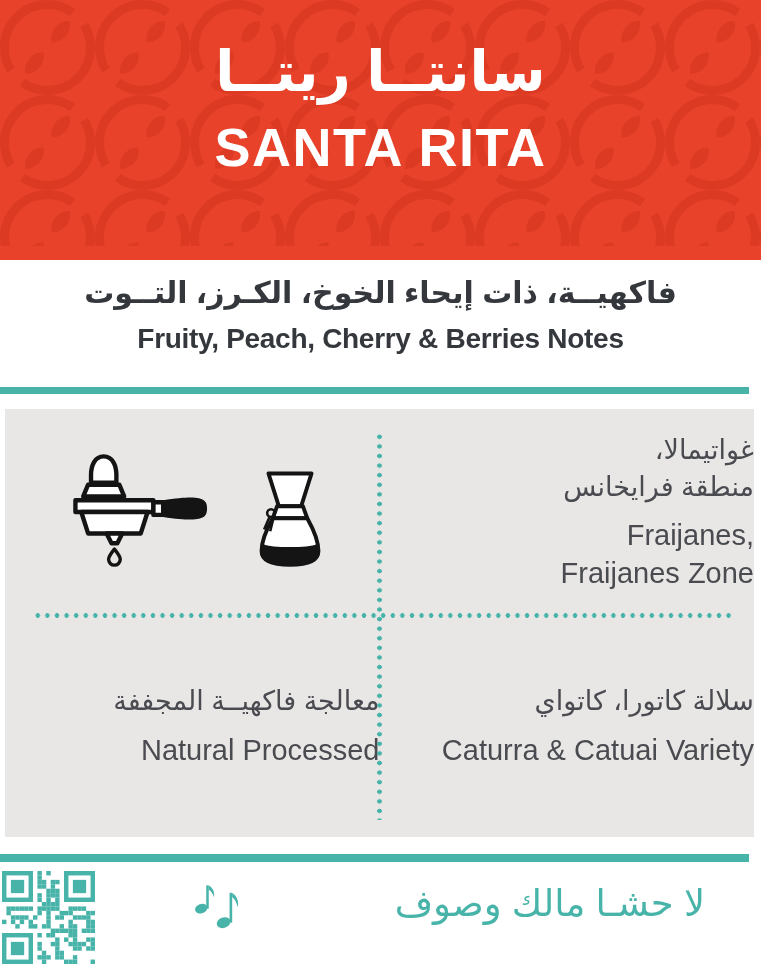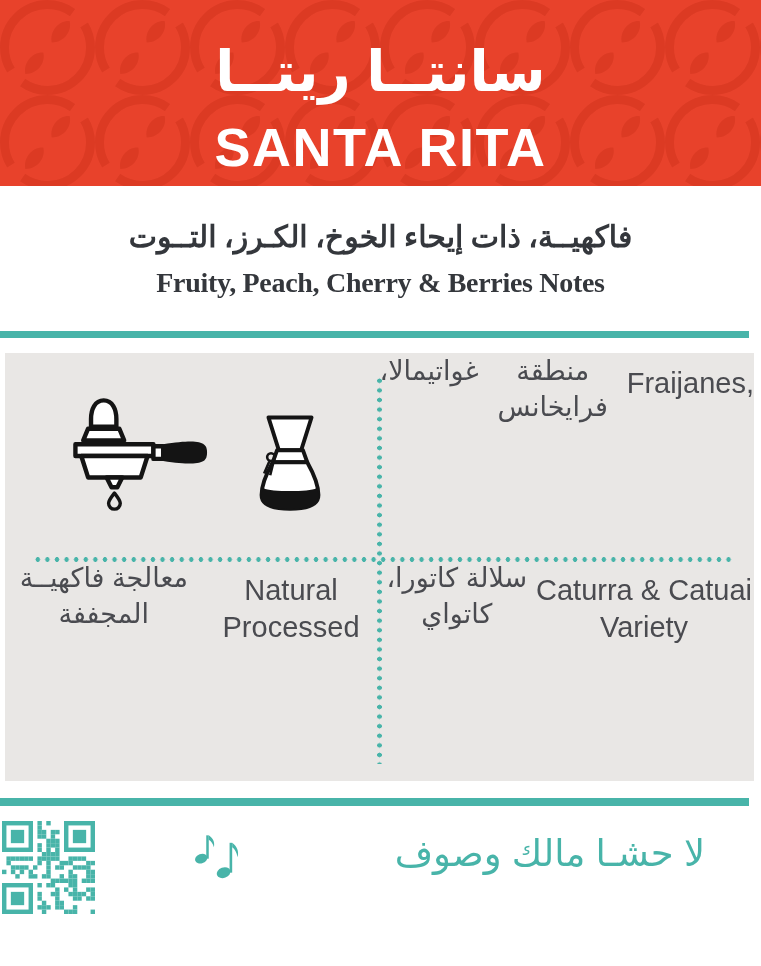--- a/index.html
+++ b/index.html
@@ -11,55 +11,55 @@
     --dark:#34373c;
     --gray-text:#4a4b50;
   }
   *{margin:0;padding:0;box-sizing:border-box;}
   body{margin:0;background:#fff;}
   .page{
     width:761px;height:966px;overflow:hidden;position:relative;background:#fff;
     font-family:"Liberation Sans","DejaVu Sans",sans-serif;
   }
   
-  .header{height:186px;background:var(--red);position:relative;overflow:hidden;}
+  .header{height:260px;background:var(--red);position:relative;overflow:hidden;}
   .header svg.bg{position:absolute;top:0;left:0;}
   .header-inner{position:absolute;inset:0;display:flex;flex-direction:column;align-items:center;padding-top:40px;}
   .title-ar{font-size:56px;font-weight:bold;color:#fff;line-height:1.15;direction:rtl;}
   .title-en{font-size:54px;font-weight:bold;color:#fff;letter-spacing:1.5px;margin-top:16px;line-height:1;}
   
-  .notes{padding-top:30px;text-align:center;font-family:Liberation Serif, serif;}
+  .notes{padding-top:12px;text-align:center;}
   .notes-ar{font-size:30px;font-weight:bold;color:var(--dark);direction:rtl;line-height:1.4;}
   .notes-en{font-size:28px;font-weight:bold;color:var(--dark);margin-top:6px;letter-spacing:-0.3px;line-height:1.35;}
   .divider{height:7px;background:var(--teal);width:calc(100% - 12px);}
   .divider-top{margin-top:29px;}
   .divider-bottom{margin-top:17px;height:8px;}
   
   .panel{
     margin:15px 7px 0 5px;height:428px;background:var(--panel);position:relative;
     display:grid;grid-template-columns:1fr 1fr;grid-template-rows:207px 1fr;
   }
   .dots-v{
     position:absolute;left:372px;top:23px;bottom:17px;width:5px;
     background-image:radial-gradient(circle,var(--teal) 2.1px,rgba(0,0,0,0) 2.6px);
     background-size:5px 9.6px;background-repeat:repeat-y;background-position:center top;
   }
   .dots-h{
     position:absolute;top:204px;left:28px;right:22px;height:5px;
     background-image:radial-gradient(circle,var(--teal) 2.1px,rgba(0,0,0,0) 2.6px);
     background-size:9.6px 5px;background-repeat:repeat-x;background-position:left center;
   }
-  .cell{display:flex;flex-direction:row;align-items:flex-start;justify-content:center;text-align:center;}
+  .cell{display:flex;flex-direction:column;align-items:flex-end;justify-content:center;text-align:center;}
   .cell-icons{flex-direction:row;gap:40px;align-items:center;}
   .cell .ar{font-size:27px;color:var(--gray-text);direction:rtl;line-height:1.35;}
   .cell .en{font-size:29px;color:var(--gray-text);line-height:1.3;}
   .cell .en.spaced{margin-top:12px;}
   .chemex{margin-top:16px;}
   
-  .footer{position:relative;height:93px;margin-top:6px;}
+  .footer{position:relative;height:93px;}
   .qr{position:absolute;left:2px;top:9px;}
   .music{position:absolute;left:190px;top:13px;}
   .tagline{
     position:absolute;right:56px;top:21px;font-size:37px;color:var(--teal);
     direction:rtl;line-height:1.15;letter-spacing:0.5px;
   }
 </style>
 </head>
 <body>
 
@@ -120,20 +120,21 @@
           <circle cx="23" cy="50" r="4.5"></circle>
           <path d="M21 55 L15 69 M26 55 L22 71"></path>
         </g>
       </svg>
     </div>
 
     <div class="cell">
       <div class="ar">غواتيمالا،</div>
       <div class="ar">منطقة فرايخانس</div>
       <div class="en" style="margin-top:12px">Fraijanes,</div>
+      <div class="en">Fraijanes Zone</div>
     </div>
 
     <div class="cell">
       <div class="ar">معالجة فاكهيــة المجففة</div>
       <div class="en spaced">Natural Processed</div>
     </div>
 
     <div class="cell">
       <div class="ar">سلالة كاتورا، كاتواي</div>
       <div class="en spaced">Caturra &amp; Catuai Variety</div>

